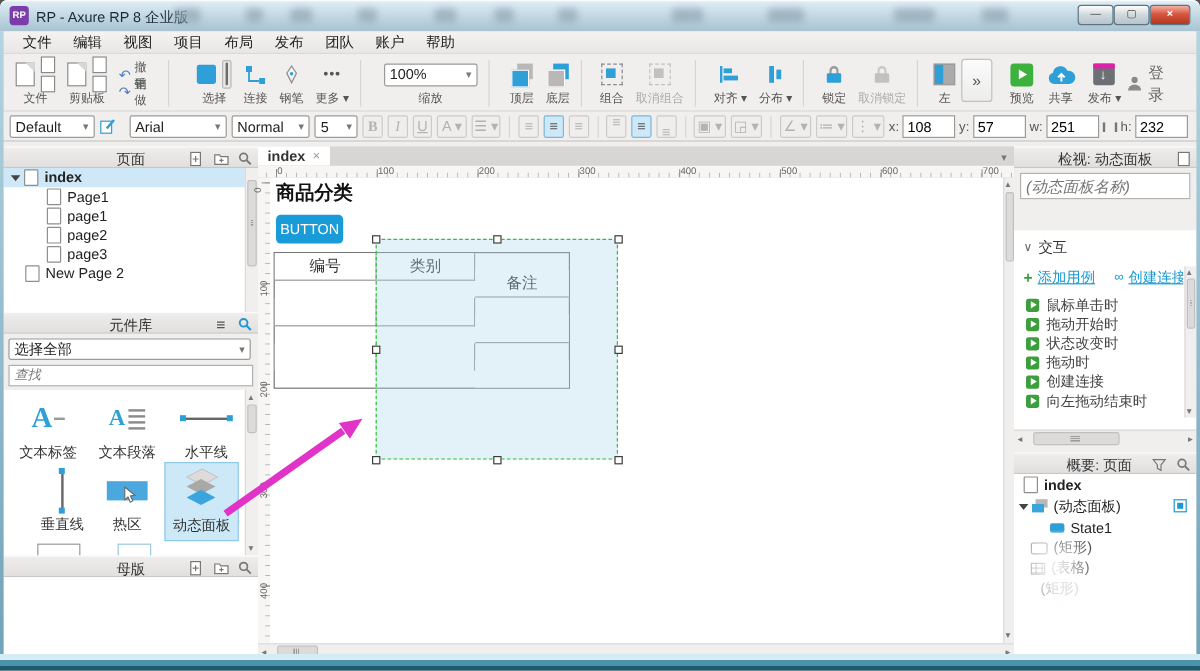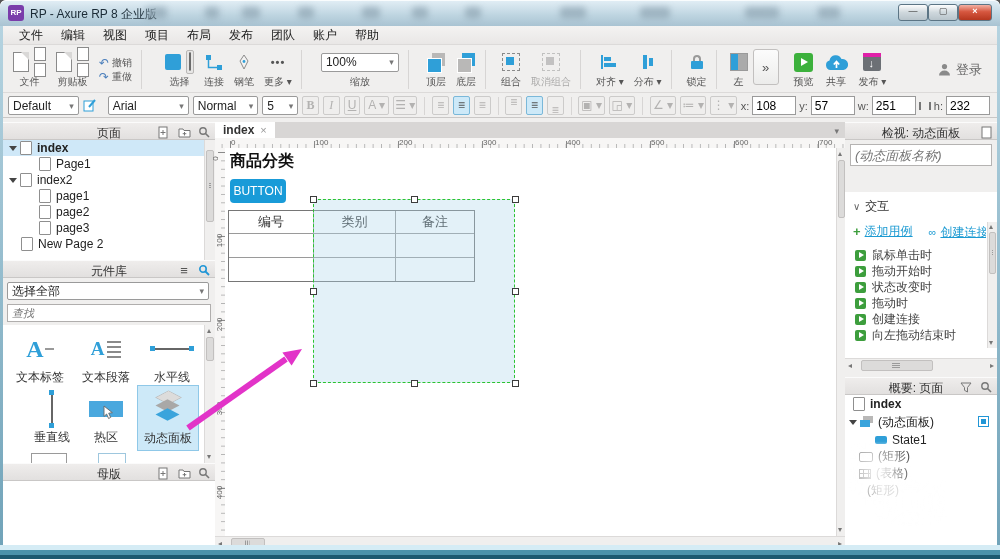--- a/index.html
+++ b/index.html
@@ -125,21 +125,21 @@
     background-size:7px 84px,4px 8.4px;background-repeat:repeat-y;background-position:100% 4px,100% 4px;}
   .vruler span{position:absolute;left:-2px;font-size:8px;color:#666;transform:rotate(-90deg);}
   .canvas{position:absolute;left:225px;top:148px;width:611px;height:388px;background:#fff;overflow:hidden;}
   .pgtitle{position:absolute;left:5px;top:3px;font-size:16px;font-weight:bold;color:#111;}
   .bluebtn{position:absolute;left:5px;top:31px;width:56px;height:24px;background:#199bd8;color:#fff;border-radius:4px;
     font-size:12px;display:flex;align-items:center;justify-content:center;}
   .ctable{position:absolute;left:3px;top:62px;width:247px;border:1px solid #767676;box-sizing:border-box;}
   .crow{display:flex;}
   .ccell{border-right:1px solid #9a9a9a;border-bottom:1px solid #9a9a9a;box-sizing:border-box;
     font-size:13px;color:#333;display:flex;align-items:center;justify-content:center;background:#fff;}
-  .ccell:nth-child(3){border-right:none;}
+  .ccell:nth-child(3){border-right:none;margin-top:14px;}
   .crow:last-child .ccell{border-bottom:none;}
   .dynsel{position:absolute;left:88px;top:51px;width:202px;height:184px;background:rgba(176,214,235,.35);
     border:1px dashed #2cc431;box-sizing:border-box;z-index:5;}
   .hdl{position:absolute;width:7px;height:7px;background:#fff;border:1px solid #3c3c3c;z-index:6;box-sizing:border-box;}
   .cscroll-h{position:absolute;left:215px;top:536px;width:630px;height:12px;background:#f0efee;border-top:1px solid #dcdad9;}
   .cscroll-v{position:absolute;left:836px;top:148px;width:9px;height:388px;background:#f0efee;border-left:1px solid #dcdad9;}
   .sarr{position:absolute;font-size:8px;color:#777;line-height:10px;}
   
   .itabs{position:absolute;left:845px;top:170px;width:152px;height:22px;background:#d2d0cf;display:flex;}
   .itab{width:64px;height:22px;font-size:12px;display:flex;align-items:center;justify-content:center;color:#333;}
@@ -325,20 +325,29 @@
     </div>
     <div class="tsep"></div>
     <div class="tgroup" style="margin-left:6px">
       <div class="ticons">
           <span class="i-lock">
             <span class="sh"></span>
             <span class="bd"></span>
           </span>
         </div>
       <div class="tlabel">锁定</div>
+    </div>
+    <div class="tgroup grayed">
+      <div class="ticons">
+          <span class="i-lock">
+            <span class="sh"></span>
+            <span class="bd"></span>
+          </span>
+        </div>
+      <div class="tlabel">取消锁定</div>
     </div>
     <div class="tsep"></div>
     <div class="tgroup" style="margin-left:4px">
       <div class="ticons">
           <span class="i-left">
             <span class="l"></span>
           </span>
         </div>
       <div class="tlabel">左</div>
     </div>
@@ -455,25 +464,20 @@
   <div class="abs white" style="left:3px;top:140px;width:212px;height:120px">
     <div class="trow sel" style="padding-left:6px">
       <span class="tri"></span>
         <span class="pgicon"></span>
         <b>index</b>
     </div>
     <div class="trow" style="padding-left:36px">
       <span class="pgicon"></span>
         <span>Page1</span>
     </div>
-    <div class="trow" style="padding-left:6px">
-      <span class="tri"></span>
-        <span class="pgicon"></span>
-        <span>index2</span>
-    </div>
     <div class="trow" style="padding-left:36px">
       <span class="pgicon"></span>
         <span>page1</span>
     </div>
     <div class="trow" style="padding-left:36px">
       <span class="pgicon"></span>
         <span>page2</span>
     </div>
     <div class="trow" style="padding-left:36px">
       <span class="pgicon"></span>

